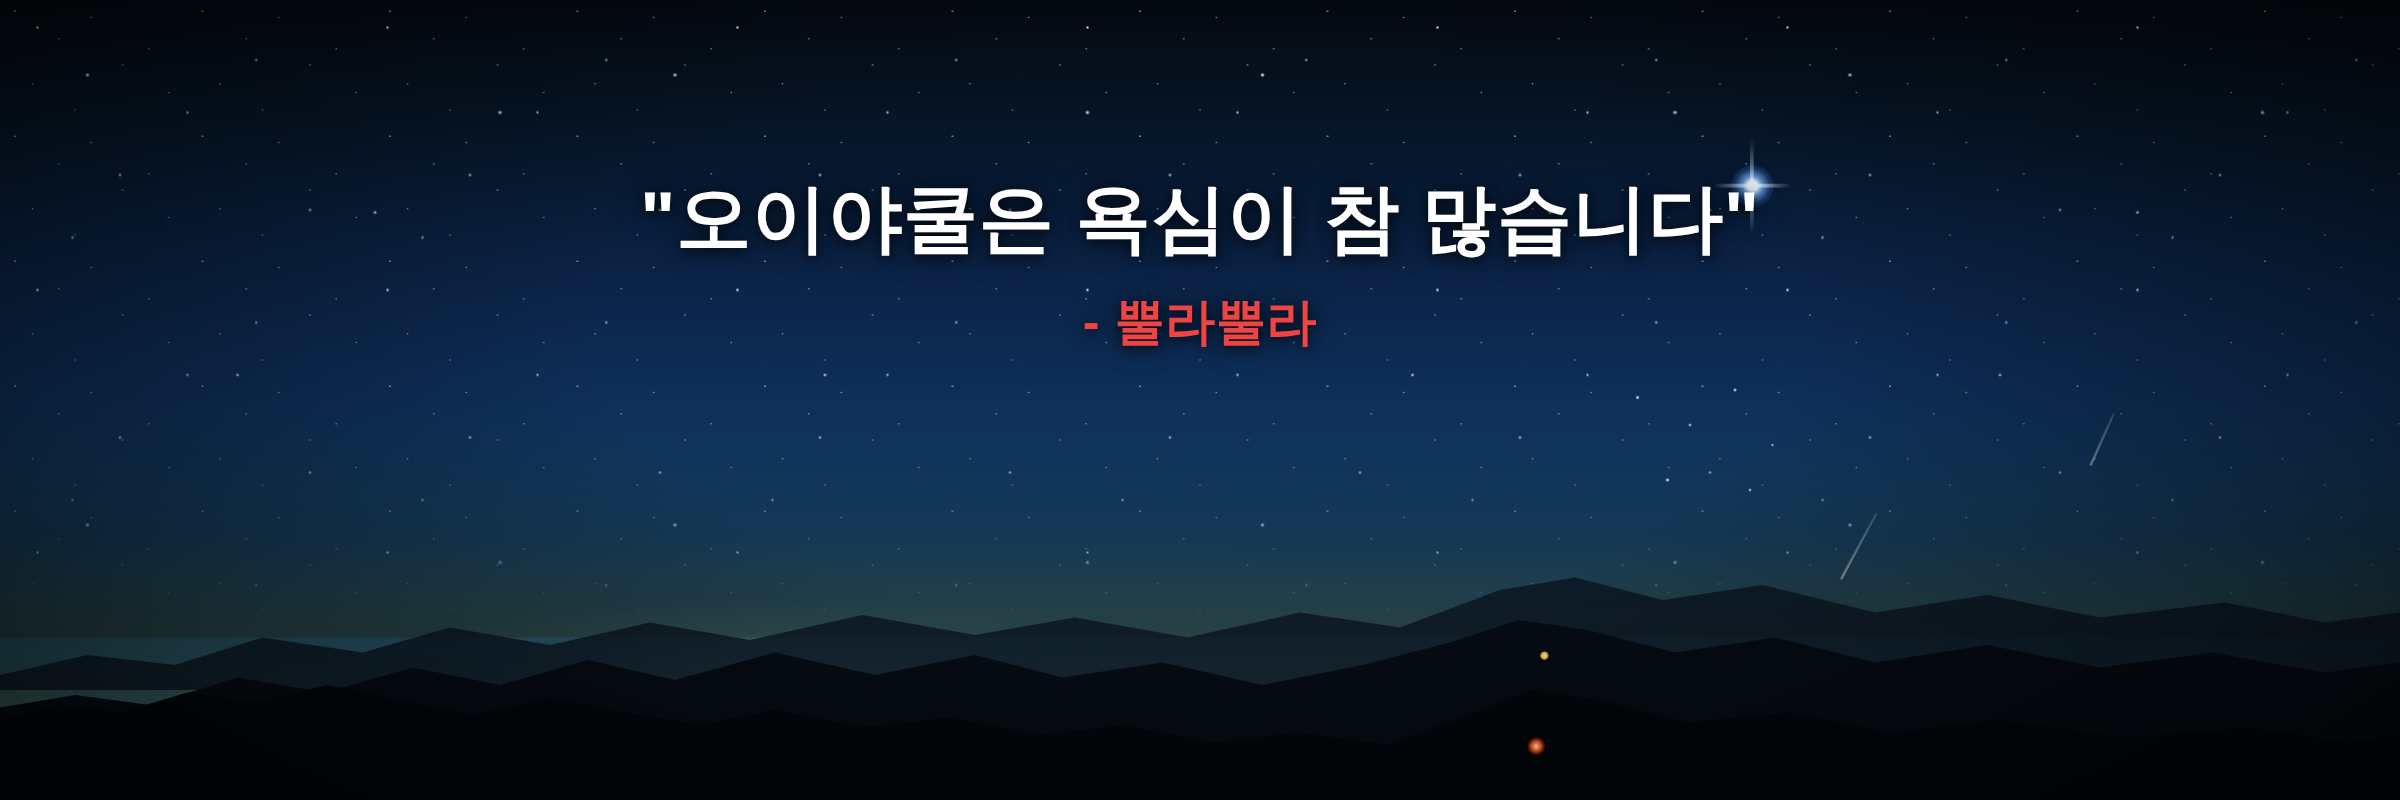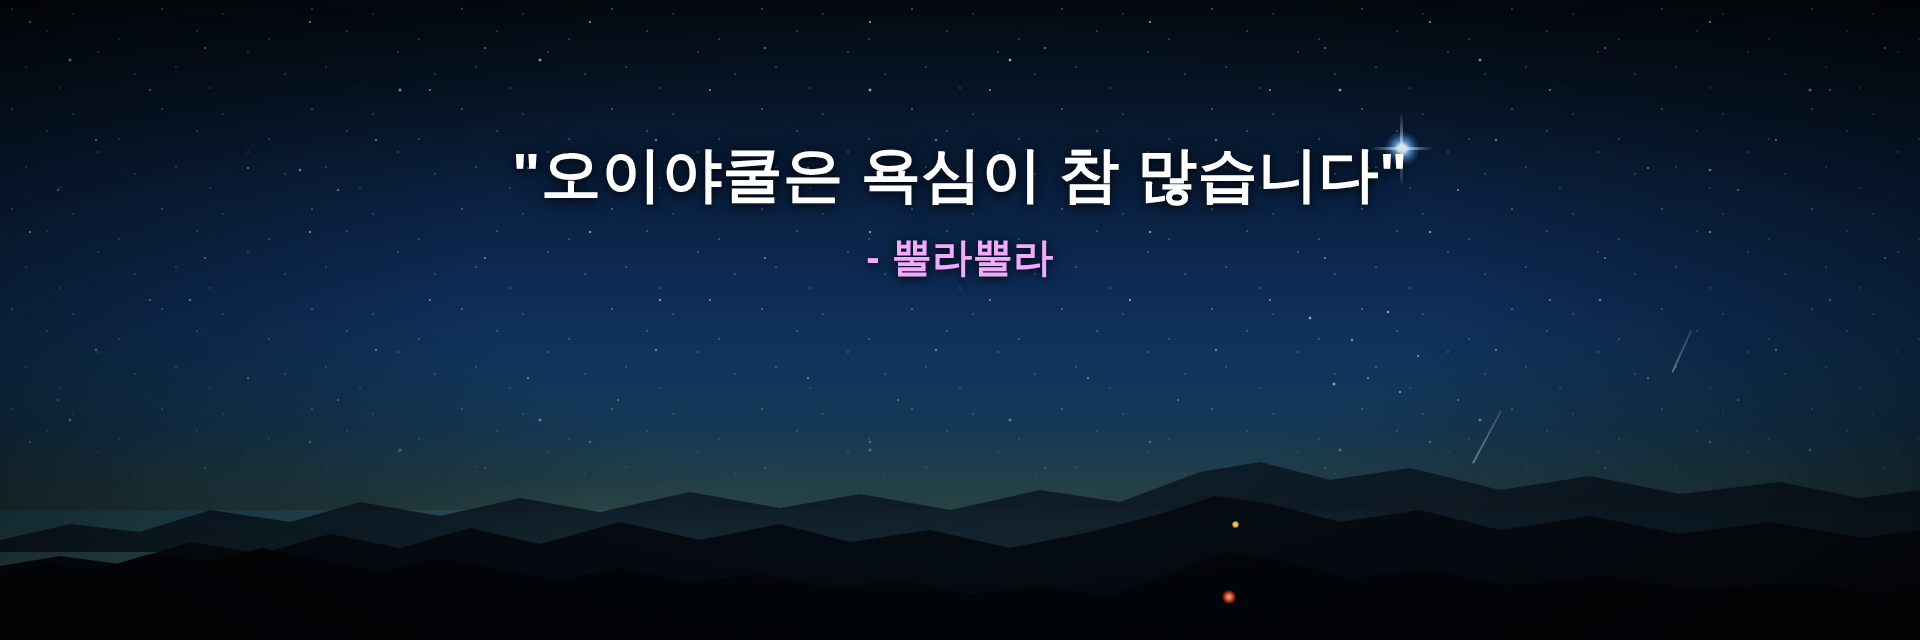--- a/index.html
+++ b/index.html
@@ -159,21 +159,21 @@
     color:#ffffff;
     font-size:60px;
     font-weight:700;
     line-height:1.16;
     letter-spacing:.5px;
     text-shadow:0 2px 10px rgba(0,0,0,.75), 0 0 26px rgba(0,0,0,.45);
     white-space:nowrap;
   }
   .attribution{
     margin-top:20px;
-    color:#f0abfc;
+    color:#ef4444;
     font-size:40px;
     font-weight:700;
     letter-spacing:.5px;
     text-shadow:0 2px 9px rgba(0,0,0,.75), 0 0 22px rgba(0,0,0,.40);
     white-space:nowrap;
   }
 </style>
 </head>
 <body>
 

